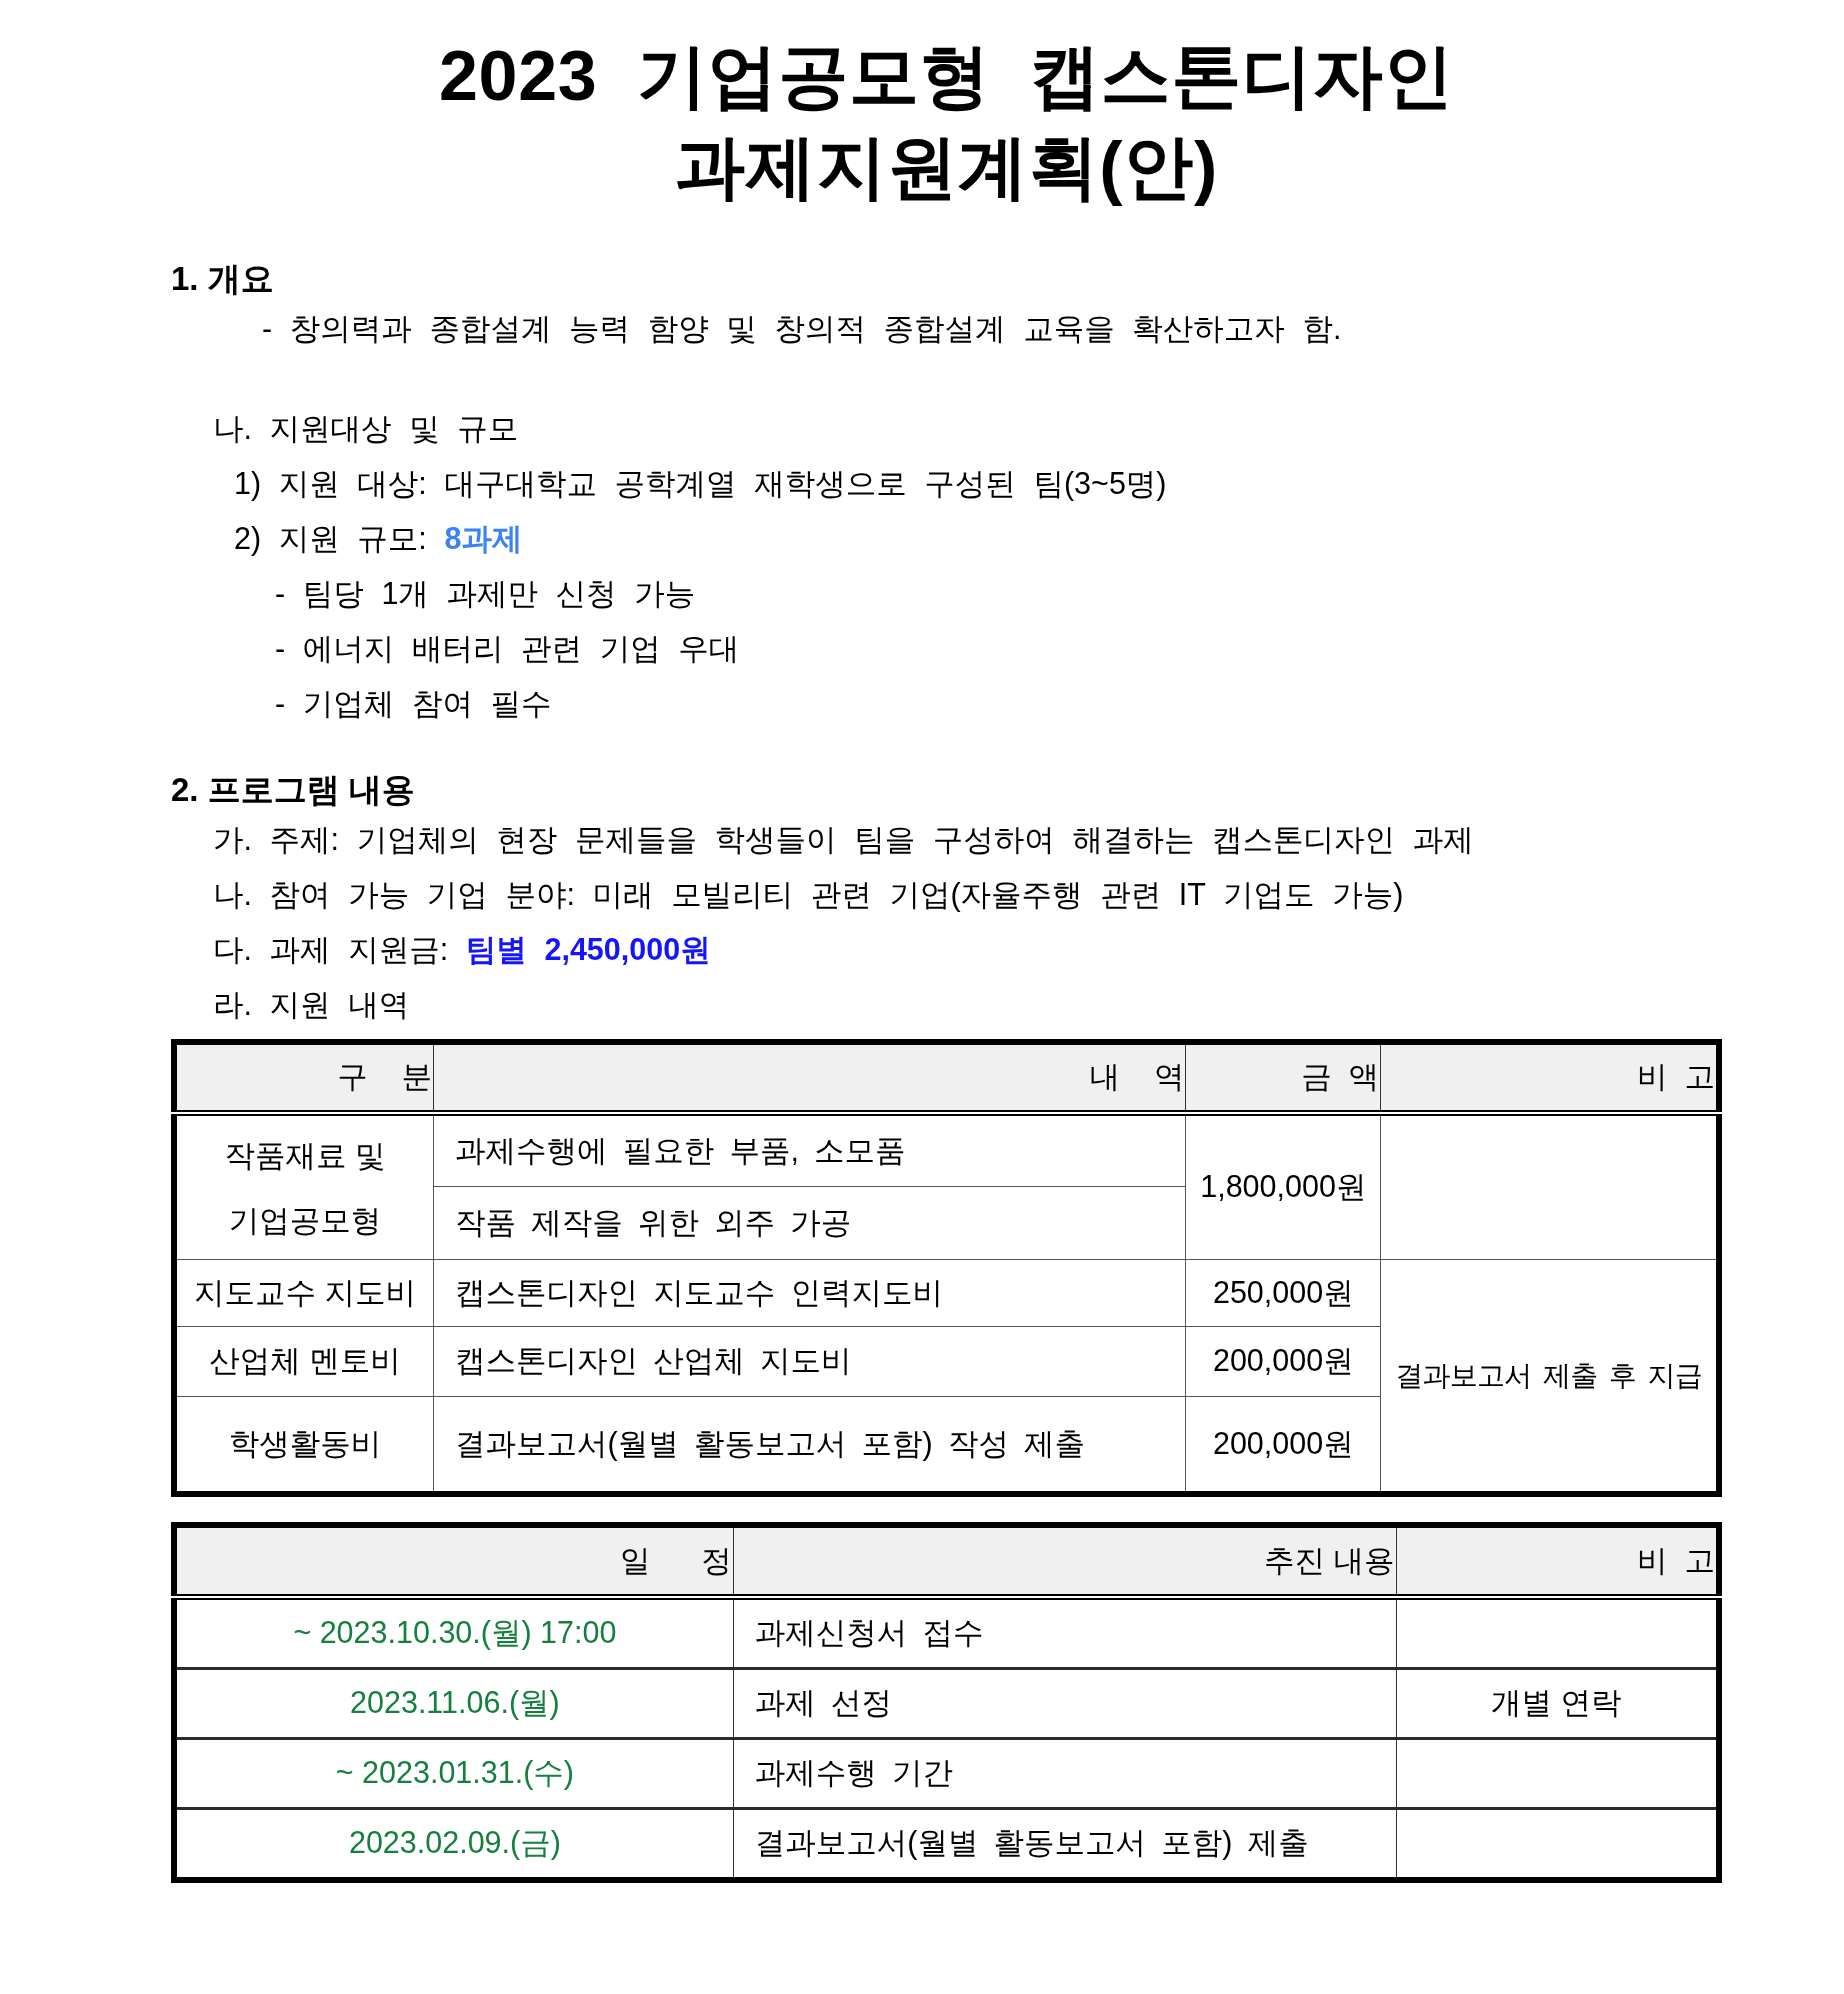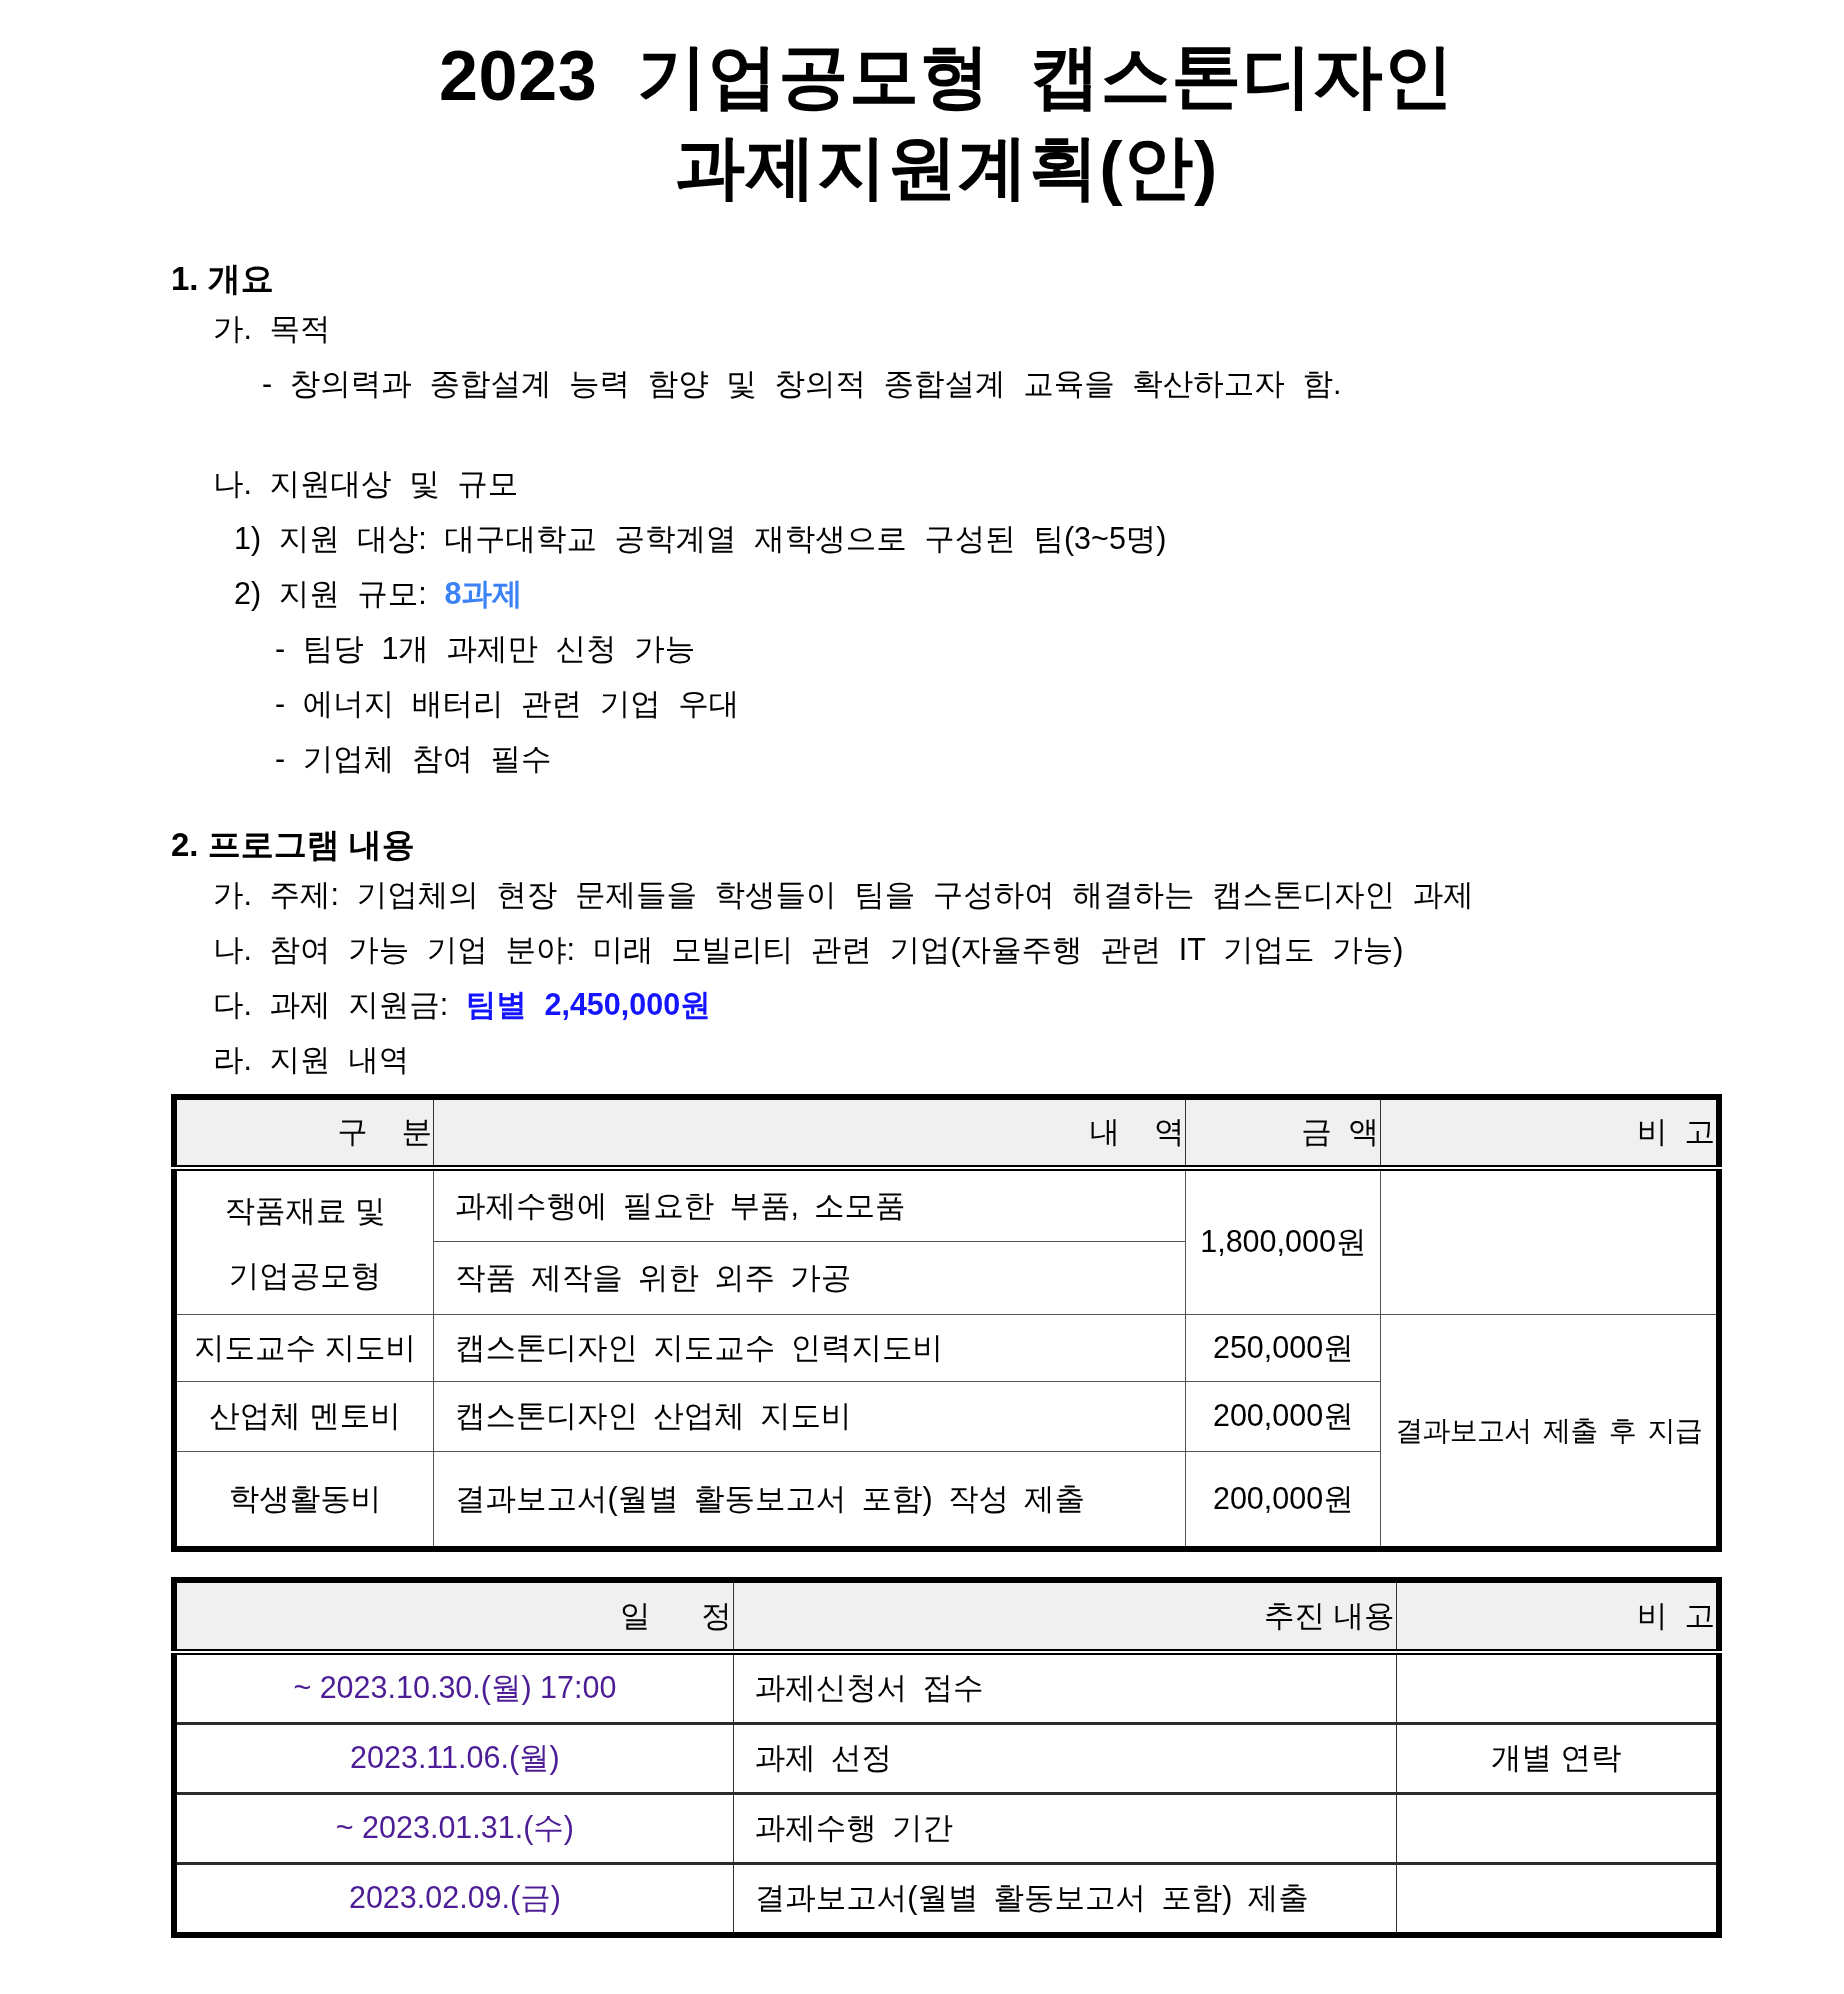--- a/index.html
+++ b/index.html
@@ -25,21 +25,21 @@
   
   .line{font-size:30.5px;line-height:55px;word-spacing:0.30em;white-space:nowrap;}
   .indent-a{padding-left:42px;}    
   .indent-dash1{padding-left:91px;} 
   .indent-num{padding-left:63px;}    
   .indent-dash2{padding-left:104px;} 
   .spacer{height:45px;}
 
   .red-strong{color:#3b82f6;font-weight:700;}
   .blue-strong{color:#1414ff;font-weight:700;}
-  .red-date{color:#4c1d95;}
+  .red-date{color:#15803d;}
 
   
   table{border-collapse:collapse;width:100%;table-layout:fixed;}
   th,td{font-size:30.5px;overflow:hidden;}
   th{
     background:#f0f0f0;font-weight:400;white-space:pre;
     text-align:right;vertical-align:middle;
   }
   td{vertical-align:middle;}
 
@@ -68,21 +68,20 @@
 <body>
 
 <div class="content">
 
   <div class="doc-title">
     <div>2023 기업공모형 캡스톤디자인</div>
     <div>과제지원계획(안)</div>
   </div>
 
   <div class="sec-heading mt-s1">1. 개요</div>
-  <div class="line indent-a">가. 목적</div>
   <div class="line indent-dash1">- 창의력과 종합설계 능력 함양 및 창의적 종합설계 교육을 확산하고자 함.</div>
   <div class="spacer"></div>
   <div class="line indent-a">나. 지원대상 및 규모</div>
   <div class="line indent-num">1) 지원 대상: 대구대학교 공학계열 재학생으로 구성된 팀(3~5명)</div>
   <div class="line indent-num"><span>2) 지원 규모: </span><span class="red-strong">8과제</span></div>
   <div class="line indent-dash2">- 팀당 1개 과제만 신청 가능</div>
   <div class="line indent-dash2">- 에너지 배터리 관련 기업 우대</div>
   <div class="line indent-dash2">- 기업체 참여 필수</div>
 
   <div class="sec-heading mt-s2">2. 프로그램 내용</div>

